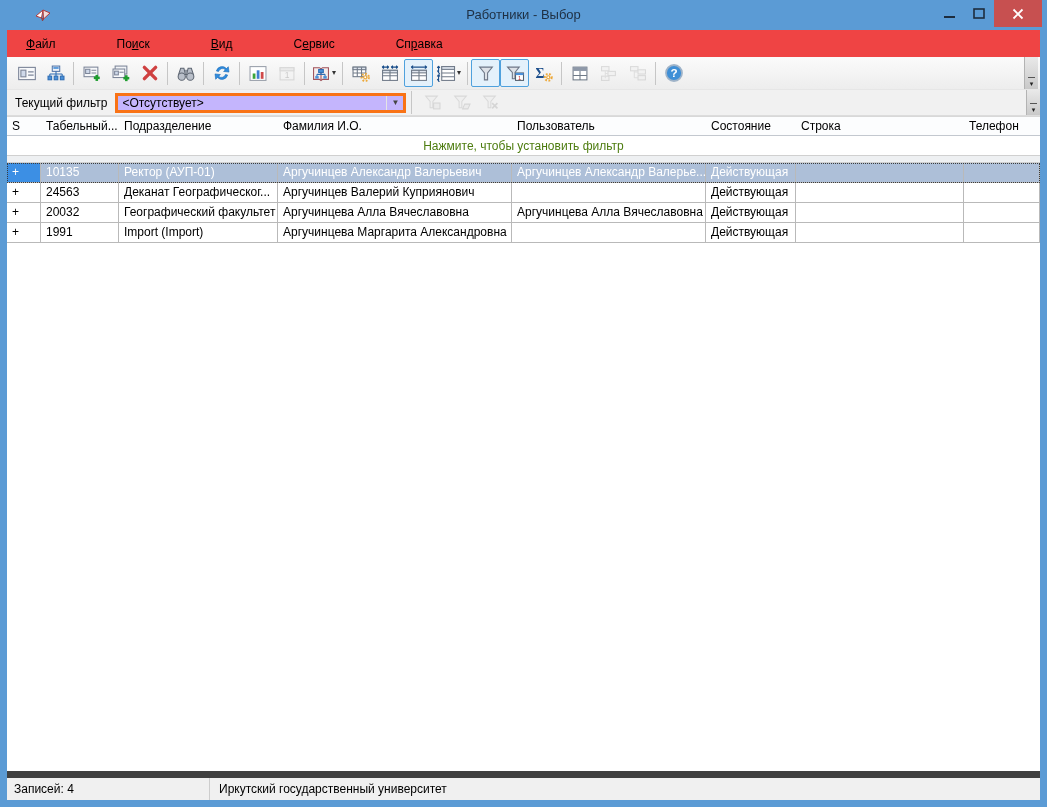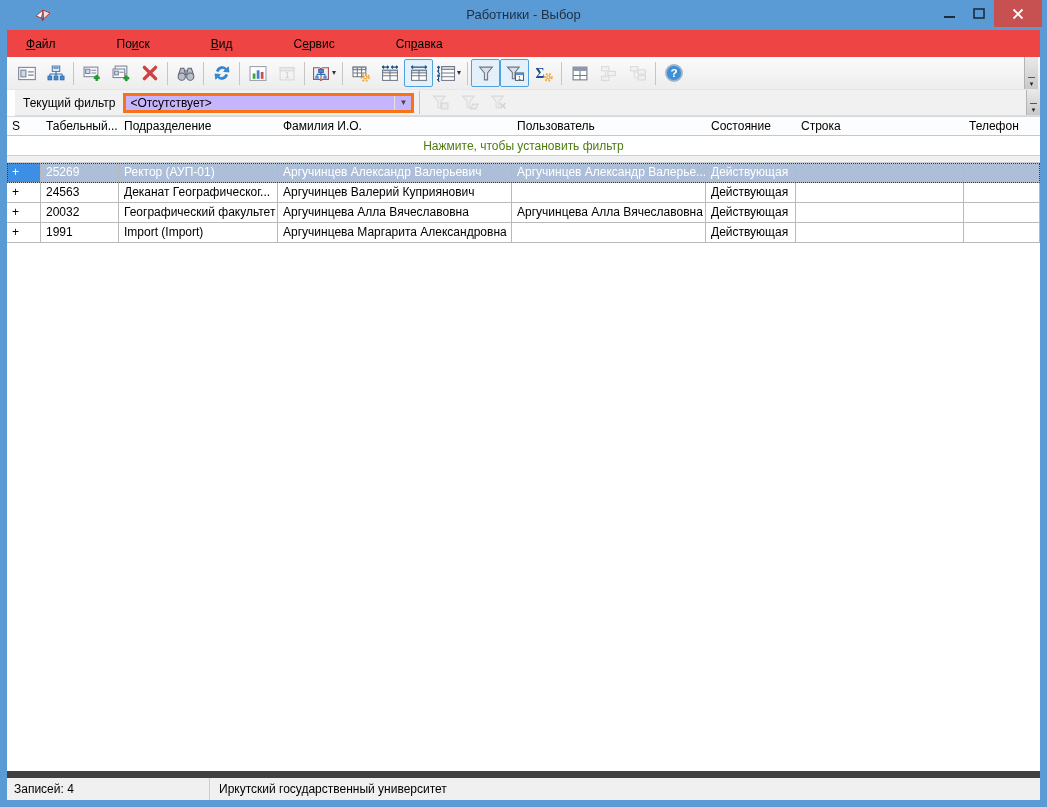--- a/index.html
+++ b/index.html
@@ -29,21 +29,21 @@
   .tb-btn { height:28px; min-width:29px; padding:0 2px; display:flex; align-items:center; justify-content:center; border:1px solid transparent; border-radius:2px; }
   .tb-btn.active { background:#E4F1FB; border-color:#4FA1DD; }
   .tb-btn.disabled { opacity:.45; filter:grayscale(.9); }
   .tb-sep { width:1px; height:23px; background:#c6c6c6; margin:0 3px; flex:none; }
   .dd { font-size:8px; color:#333; margin-left:1px; line-height:8px; }
   .overflow-strip { margin-left:auto; align-self:stretch; width:14px; background:linear-gradient(#e9e9e9,#c9c9c9); border-left:1px solid #b3b3b3; display:flex; flex-direction:column; justify-content:flex-end; align-items:center; padding-bottom:2px; flex:none; }
   .overflow-strip .bar { width:7px; border-top:1px solid #555; margin-bottom:2px; }
   .overflow-strip .arr { font-size:7px; line-height:7px; color:#222; }
 
   
-  .filterbar { height:26px; background:#f1f1f1; display:flex; align-items:center; padding-left:8px; flex:none; border-bottom:1px solid #dcdcdc;margin-left:8px; }
+  .filterbar { height:26px; background:#f1f1f1; display:flex; align-items:center; padding-left:8px; flex:none; border-bottom:1px solid #dcdcdc; }
   .filter-label { margin-right:8px; }
   .combo { width:291px; height:20px; background:#c4b5fd; border:3px solid #f97316; display:flex; align-items:center; }
   .combo-value { flex:1; padding-left:4px; white-space:nowrap; overflow:hidden; }
   .combo-arrow { width:17px; height:100%; display:flex; align-items:center; justify-content:center; font-size:8px; color:#444; border-left:1px solid #e4e4e4; }
 
   
   .grid { flex:1; background:#fff; display:flex; flex-direction:column; border-top:1px solid #d8d8d8; overflow:hidden; }
   .grid-header { display:flex; height:19px; background:#fcfdfe; border-bottom:1px solid #c3c8cf; flex:none; }
   .gh-cell { padding:2px 0 0 5px; white-space:nowrap; overflow:hidden; }
   .c0{width:34px;flex:none} .c1{width:78px;flex:none} .c2{width:159px;flex:none} .c3{width:234px;flex:none}
@@ -375,21 +375,21 @@
       </div>
 
       <div class="hint-row">
         <span>Нажмите, чтобы установить фильтр</span>
       </div>
 
       <div class="gap-row"></div>
 
       <div class="data-row selected">
         <div class="dcell c0 s-cell">+</div>
-        <div class="dcell c1">25269</div>
+        <div class="dcell c1">10135</div>
         <div class="dcell c2">Ректор (АУП-01)</div>
         <div class="dcell c3">Аргучинцев Александр Валерьевич</div>
         <div class="dcell c4">Аргучинцев Александр Валерье...</div>
         <div class="dcell c5">Действующая</div>
         <div class="dcell c6"></div>
         <div class="dcell c7"></div>
       </div>
 
       <div class="data-row">
         <div class="dcell c0">+</div>

